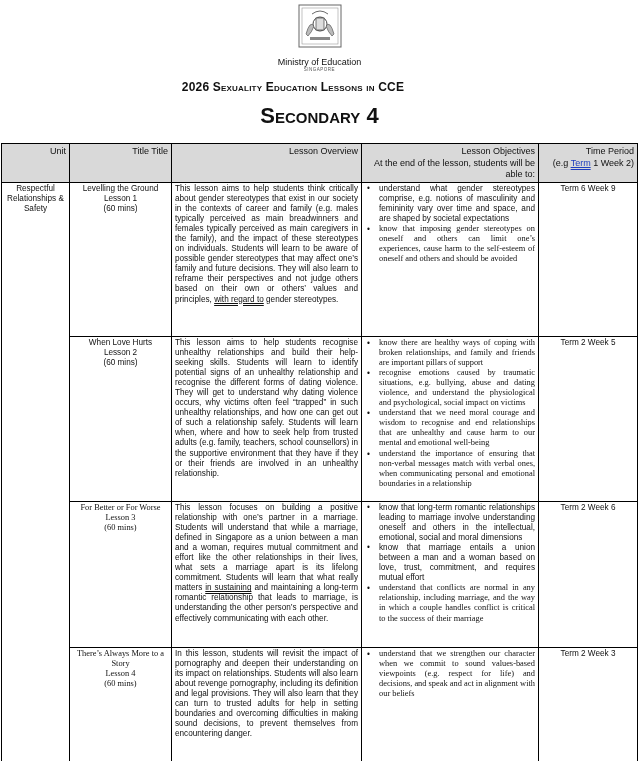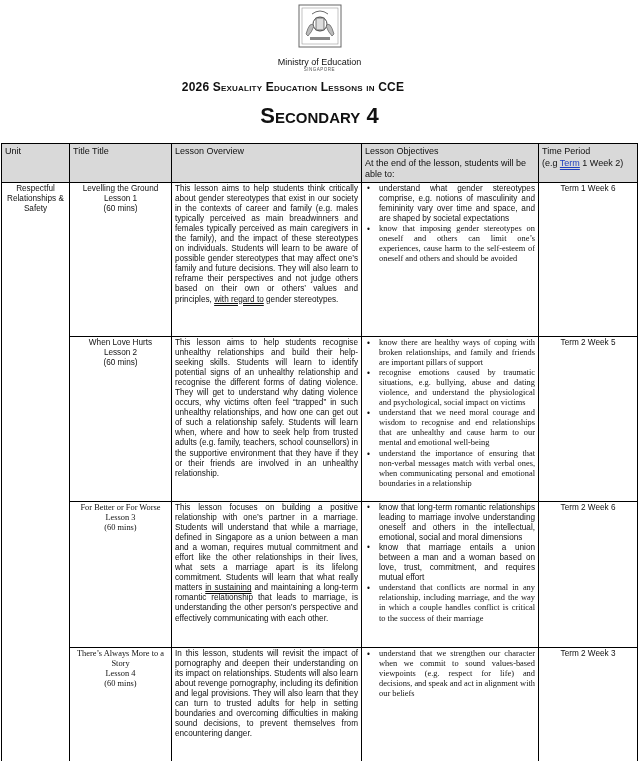--- a/index.html
+++ b/index.html
@@ -6,21 +6,21 @@
   html, body { margin: 0; padding: 0; background: #ffffff; }
   body { width: 639px; height: 761px; position: relative; overflow: hidden; font-family: "Liberation Sans", sans-serif; color: #111; }
   .logo-wrap { position: absolute; left: 280px; top: 4px; width: 80px; text-align: center; }
   .crest { width: 44px; height: 44px; margin: 0 auto; display: block; }
   .ministry { position: absolute; top: 57px; left: 0; width: 639px; text-align: center; font-size: 9px; }
   .singapore { position: absolute; top: 67px; left: 0; width: 639px; text-align: center; font-size: 4.5px; color: #555; letter-spacing: 0.5px; }
   .doc-title { position: absolute; top: 80px; left: 0; width: 586px; text-align: center; font-size: 12px; font-weight: bold; font-variant: small-caps; letter-spacing: 0.2px; }
   .doc-sub { position: absolute; top: 103px; left: 0; width: 639px; text-align: center; font-size: 22px; font-weight: bold; font-variant: small-caps; }
   table.lessons { position: absolute; left: 1px; top: 143px; width: 636px; border-collapse: collapse; table-layout: fixed; font-size: 8.2px; line-height: 10.1px; }
   table.lessons th, table.lessons td { border: 1px solid #000; vertical-align: top; padding: 1px 3px; }
-  table.lessons th { background: #d9d9d9; font-weight: normal; text-align: left; font-size: 9px; line-height: 11.5px; height: 36px; padding-top: 2px; }
+  table.lessons th { background: #d9d9d9; font-weight: normal; text-align: right; font-size: 9px; line-height: 11.5px; height: 36px; padding-top: 2px; }
   .col-unit { width: 68px; }
   .col-title { width: 102px; }
   .col-ov { width: 190px; }
   .col-obj { width: 177px; }
   .col-time { width: 99px; }
   td.center { text-align: center; }
   td.ov { text-align: justify; }
   .serif { font-family: "Liberation Serif", serif; font-size: 8.4px; }
   ul.obj { margin: 0; padding: 0 0 0 14px; list-style: none; }
   ul.obj li { position: relative; text-align: justify; }
@@ -82,21 +82,21 @@
         <div>Lesson 1</div>
         <div>(60 mins)</div>
       </td>
       <td class="ov"><span>This lesson aims to help students think critically about gender stereotypes that exist in our society in the contexts of career and family (e.g. males typically perceived as main breadwinners and females typically perceived as main caregivers in the family), and the impact of these stereotypes on individuals. Students will learn to be aware of possible gender stereotypes that may affect one’s family and future decisions. They will also learn to reframe their perspectives and not judge others based on their own or others’ values and principles, </span><span class="ul-link" style="color:#111">with regard to</span><span> gender stereotypes.</span></td>
       <td>
         <ul class="obj">
           <li>understand what gender stereotypes comprise, e.g. notions of masculinity and femininity vary over time and space, and are shaped by societal expectations</li>
           <li class="serif">know that imposing gender stereotypes on oneself and others can limit one’s experiences, cause harm to the self-esteem of oneself and others and should be avoided</li>
         </ul>
       </td>
-      <td class="center">Term 1 Week 6</td>
+      <td class="center">Term 6 Week 9</td>
     </tr>
     <tr class="row2">
       <td class="center">
         <div>When Love Hurts</div>
         <div>Lesson 2</div>
         <div>(60 mins)</div>
       </td>
       <td class="ov">This lesson aims to help students recognise unhealthy relationships and build their help-seeking skills. Students will learn to identify potential signs of an unhealthy relationship and recognise the different forms of dating violence. They will get to understand why dating violence occurs, why victims often feel “trapped” in such unhealthy relationships, and how one can get out of such a relationship safely. Students will learn when, where and how to seek help from trusted adults (e.g. family, teachers, school counsellors) in the supportive environment that they have if they or their friends are involved in an unhealthy relationship.</td>
       <td>
         <ul class="obj serif">

